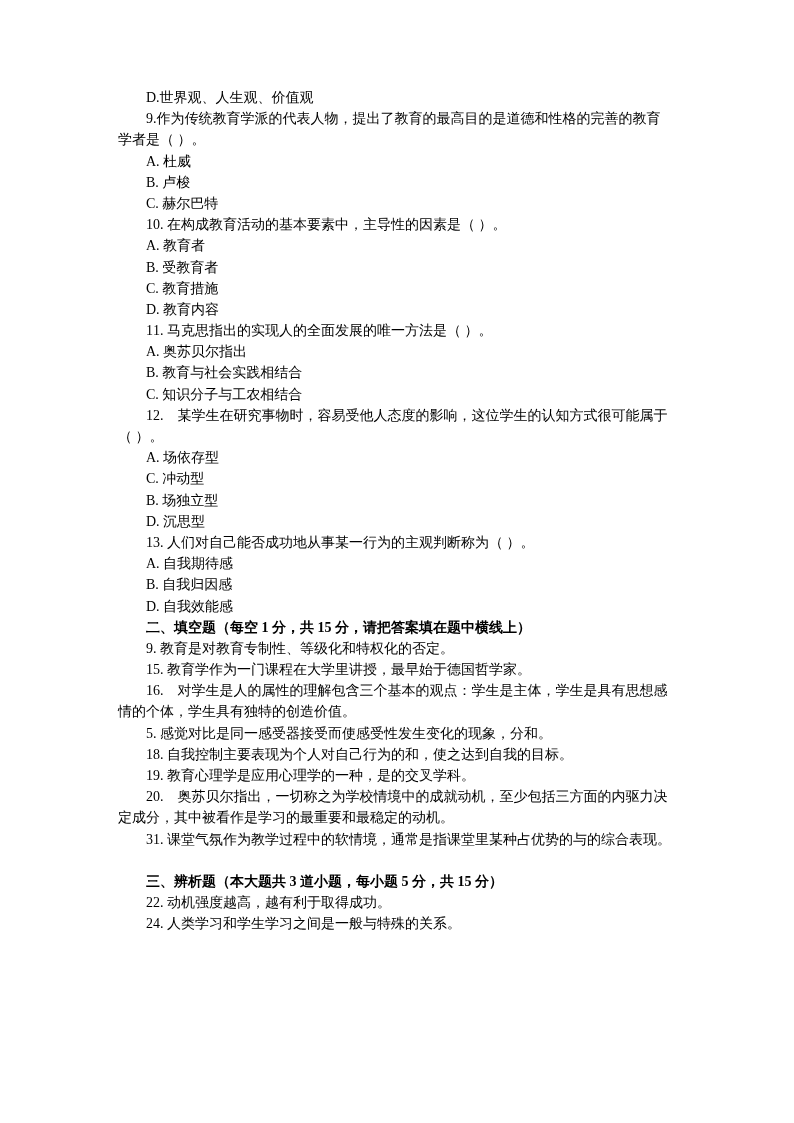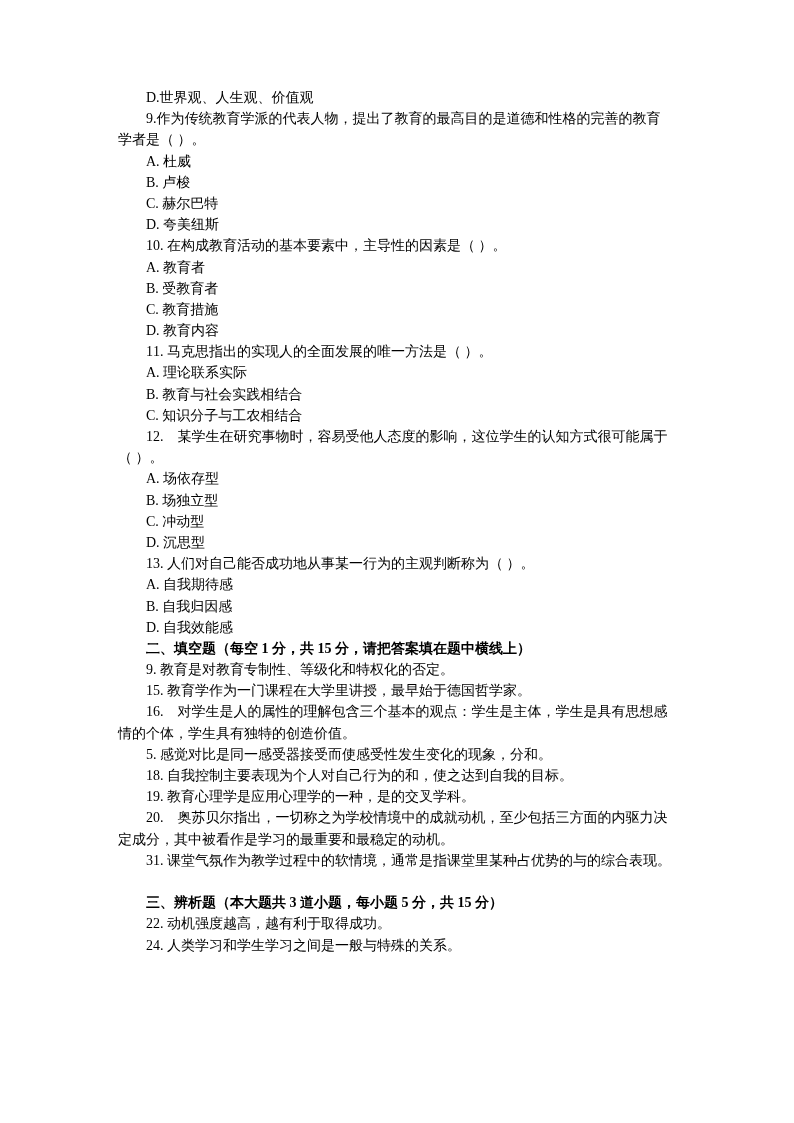--- a/index.html
+++ b/index.html
@@ -40,35 +40,34 @@
 <body>
 
 <div class="page">
   <div class="text-block">
       <div class="line indent">D.世界观、人生观、价值观</div>
       <div class="line indent">9.作为传统教育学派的代表人物，提出了教育的最高目的是道德和性格的完善的教育</div>
       <div class="line">学者是（ ）。</div>
       <div class="line indent">A. 杜威</div>
       <div class="line indent">B. 卢梭</div>
       <div class="line indent">C. 赫尔巴特</div>
-      <div class="line indent">D. 夸美纽斯</div>
       <div class="line indent">10. 在构成教育活动的基本要素中，主导性的因素是（ ）。</div>
       <div class="line indent">A. 教育者</div>
       <div class="line indent">B. 受教育者</div>
       <div class="line indent">C. 教育措施</div>
       <div class="line indent">D. 教育内容</div>
       <div class="line indent">11. 马克思指出的实现人的全面发展的唯一方法是（ ）。</div>
-      <div class="line indent">A. 理论联系实际</div>
+      <div class="line indent">A. 奥苏贝尔指出</div>
       <div class="line indent">B. 教育与社会实践相结合</div>
       <div class="line indent">C. 知识分子与工农相结合</div>
       <div class="line indent">12.　某学生在研究事物时，容易受他人态度的影响，这位学生的认知方式很可能属于</div>
       <div class="line">（ ）。</div>
       <div class="line indent">A. 场依存型</div>
+      <div class="line indent">C. 冲动型</div>
       <div class="line indent">B. 场独立型</div>
-      <div class="line indent">C. 冲动型</div>
       <div class="line indent">D. 沉思型</div>
       <div class="line indent">13. 人们对自己能否成功地从事某一行为的主观判断称为（ ）。</div>
       <div class="line indent">A. 自我期待感</div>
       <div class="line indent">B. 自我归因感</div>
       <div class="line indent">D. 自我效能感</div>
       <div class="line indent bold">二、填空题（每空 1 分，共 15 分，请把答案填在题中横线上）</div>
       <div class="line indent">9. 教育是对教育专制性、等级化和特权化的否定。</div>
       <div class="line indent">15. 教育学作为一门课程在大学里讲授，最早始于德国哲学家。</div>
       <div class="line indent">16.　对学生是人的属性的理解包含三个基本的观点：学生是主体，学生是具有思想感</div>
       <div class="line">情的个体，学生具有独特的创造价值。</div>

